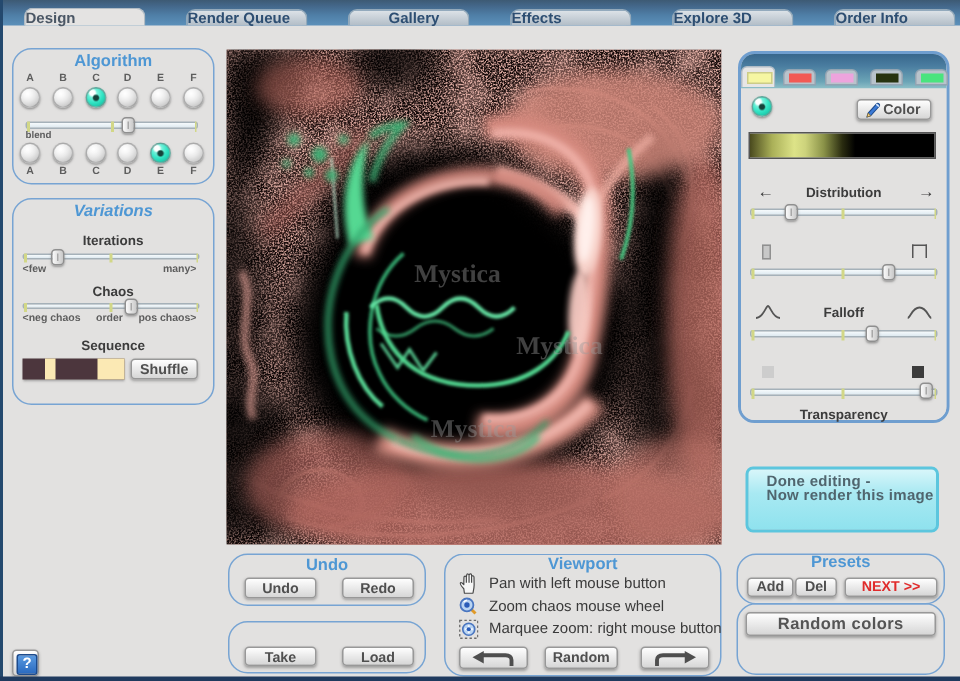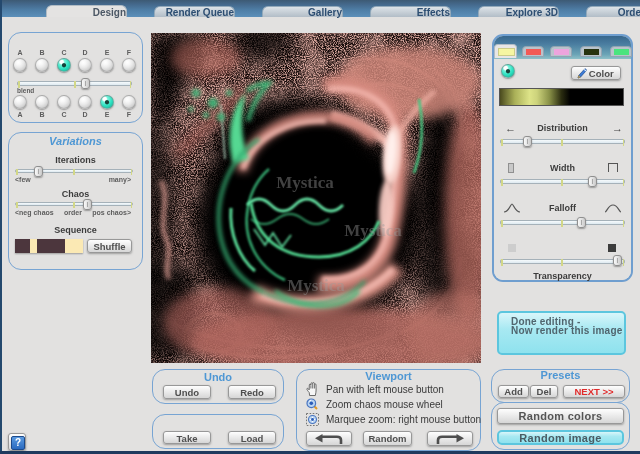--- a/index.html
+++ b/index.html
@@ -4,21 +4,21 @@
 <style>
 html,body{margin:0;padding:0;}
 #win{position:relative;width:640px;height:454px;overflow:hidden;background:#e2e1e0;
   font-family:"Liberation Sans",sans-serif;}
 
 #band{position:absolute;left:0;top:0;width:640px;height:17px;
   background:linear-gradient(180deg,#3d5a74 0%,#44688b 25%,#4f7fa7 60%,#5c90ba 100%);}
 .tab{position:absolute;top:6px;height:11px;width:81px;border-radius:6px 6px 0 0;
   background:linear-gradient(180deg,#dde3e8 0%,#c3ccd4 60%,#b2bdc7 100%);
   border:1px solid #93a9ba;border-bottom:none;box-sizing:border-box;
-  color:#2d4e72;font-weight:bold;font-size:10px;text-align:right;line-height:11px;margin-left:30px;}
+  color:#2d4e72;font-weight:bold;font-size:10px;text-align:left;line-height:11px;}
 .tab.active{background:#e4e3e2;color:#4b5765;height:12px;top:5px;border-color:#b2bcc4;line-height:13px;}
 #frame-l{position:absolute;left:0;top:0;width:2px;height:454px;background:#24496e;}
 #frame-b{position:absolute;left:0;top:451px;width:640px;height:3px;background:#1f3a5e;}
 
 .panel{position:absolute;border:1.7px solid #77a4d3;border-radius:13px;box-sizing:border-box;}
 .ptitle{position:absolute;left:0;width:100%;text-align:center;color:#4e97d4;
   font-weight:bold;font-size:11px;line-height:12px;}
 .lbl{position:absolute;color:#3c3c3c;font-weight:bold;font-size:9px;line-height:10px;}
 .slbl{position:absolute;color:#5d5d5d;font-weight:bold;font-size:7px;line-height:8px;}
 .btn{position:absolute;background:linear-gradient(180deg,#fefefe 0%,#ececec 45%,#d6d6d6 100%);
@@ -45,26 +45,27 @@
 .cyanbtn{position:absolute;background:linear-gradient(180deg,#d8f6fa 0%,#a8e9f2 40%,#8fe2ee 100%);
   border:2px solid #5cc6de;border-radius:5px;box-sizing:border-box;
   color:#50656e;font-weight:bold;}
 </style>
 </head>
 <body>
 <div id="win">
   <div id="band"></div>
   <div class="tab active" style="left:16px;">Design</div>
   <div class="tab" style="left:124px;">Render Queue</div>
-  <div class="tab" style="left:232px;">Gallery</div>
+  <div class="tab" style="left:232px;padding-left:26px;">Gallery</div>
   <div class="tab" style="left:340px;">Effects</div>
   <div class="tab" style="left:448px;">Explore 3D</div>
   <div class="tab" style="left:556px;">Order Info</div>
 
   <div class="panel" style="left:8px;top:32px;width:135px;height:91px;"></div>
+  <div class="ptitle" style="left:8px;top:35px;width:135px;">Algorithm</div>
   <div class="slbl" style="left:14px;top:49px;width:12px;text-align:center;">A</div>
   <div class="slbl" style="left:36px;top:49px;width:12px;text-align:center;">B</div>
   <div class="slbl" style="left:58px;top:49px;width:12px;text-align:center;">C</div>
   <div class="slbl" style="left:79px;top:49px;width:12px;text-align:center;">D</div>
   <div class="slbl" style="left:101px;top:49px;width:12px;text-align:center;">E</div>
   <div class="slbl" style="left:123px;top:49px;width:12px;text-align:center;">F</div>
   <div class="ball" style="left:13px;top:58px;"></div>
   <div class="ball" style="left:34.75px;top:58px;"></div>
   <div class="ball sel" style="left:56.5px;top:58px;"></div>
   <div class="ball" style="left:78.25px;top:58px;"></div>
@@ -276,21 +277,20 @@
   <div class="lbl" style="left:492px;top:123px;width:141px;text-align:center;">Distribution</div>
   <div class="lbl" style="left:505px;top:123px;font-weight:normal;font-size:11px;line-height:11px;">←</div>
   <div class="lbl" style="left:612px;top:123px;font-weight:normal;font-size:11px;line-height:11px;">→</div>
   <div class="track" style="left:500px;top:139px;width:123px;" id="t1">
     <i class="tk" style="left:0;"></i>
       <i class="tk" style="left:60px;"></i>
       <i class="tk" style="right:0;"></i>
   </div>
   <div class="thumb" style="left:523px;top:136px;"></div>
 
-  <div class="lbl" style="left:492px;top:163px;width:141px;text-align:center;">Width</div>
   <div style="position:absolute;left:508px;top:163px;width:4px;height:8px;background:#c8c8c8;border:1px solid #909090;"></div>
   <div style="position:absolute;left:608px;top:163px;width:8px;height:8px;border:1px solid #555;border-bottom:none;"></div>
   <div class="track" style="left:500px;top:179px;width:123px;">
     <i class="tk" style="left:0;"></i>
       <i class="tk" style="left:60px;"></i>
       <i class="tk" style="right:0;"></i>
   </div>
   <div class="thumb" style="left:587.5px;top:176px;"></div>
 
   <div class="lbl" style="left:492px;top:203px;width:141px;text-align:center;">Falloff</div>
@@ -320,21 +320,20 @@
   <div class="cyanbtn" style="left:497px;top:311px;width:129px;height:44px;font-size:10px;letter-spacing:0.2px;padding:4px 0 0 12px;line-height:9px;">Done editing -<br>Now render this image</div>
 
   <div class="panel" style="left:491px;top:369px;width:139px;height:34px;"></div>
   <div class="ptitle" style="left:491px;top:369px;width:139px;">Presets</div>
   <div class="btn" style="left:498px;top:385px;width:31px;height:13px;font-size:9.5px;line-height:12px;">Add</div>
   <div class="btn" style="left:530px;top:385px;width:28px;height:13px;font-size:9.5px;line-height:12px;">Del</div>
   <div class="btn" style="left:563px;top:385px;width:62px;height:13px;font-size:9.5px;line-height:12px;color:#e02b2b;">NEXT &gt;&gt;</div>
 
   <div class="panel" style="left:491px;top:402px;width:139px;height:48px;"></div>
   <div class="btn" style="left:497px;top:408px;width:127px;height:15.5px;font-size:11px;letter-spacing:0.3px;line-height:15px;color:#555;">Random colors</div>
-  <div class="cyanbtn" style="left:497px;top:429.5px;width:127px;height:15px;font-size:11px;letter-spacing:0.3px;line-height:13px;text-align:center;color:#4a5c64;">Random image</div>
 
   <svg style="position:absolute;left:305px;top:381px;" width="15" height="16" viewBox="0 0 15 16">
     <path d="M4.6,14.5 L4.2,11.5 C3.0,10.2 1.4,8.2 2.0,7.5 C2.5,7.0 3.5,7.8 4.2,8.8 L4.3,4.0 C4.3,2.8 5.8,2.8 5.9,4.0 L6.1,2.5 C6.2,1.3 7.6,1.4 7.7,2.6 L7.8,2.3 C8.0,1.2 9.4,1.4 9.4,2.5 L9.5,3.4 C9.7,2.5 11.0,2.7 11.0,3.8 L11.1,9.0 C11.1,10.8 10.7,12.6 10.3,14.5 Z M5.9,4.2 L5.9,7.5 M7.7,2.8 L7.7,7.5 M9.4,3.4 L9.4,7.5" fill="#f6f6f6" stroke="#4a4a4a" stroke-width="0.8" stroke-linejoin="round"></path>
   </svg>
   <svg style="position:absolute;left:306px;top:398px;" width="13" height="13" viewBox="0 0 13 13">
     <line x1="8.3" y1="8.3" x2="11" y2="11" stroke="#e09a28" stroke-width="2"></line>
     <circle cx="5.3" cy="5.3" r="4.3" fill="#b9d4f2" stroke="#4a76c0" stroke-width="1.2"></circle>
     <circle cx="5.3" cy="5.3" r="1.8" fill="#2a5cb8"></circle>
     <path d="M3.2,3.4 A3 3 0 0 1 5.2,2.2" stroke="#fff" stroke-width="1" fill="none"></path>
   </svg>

